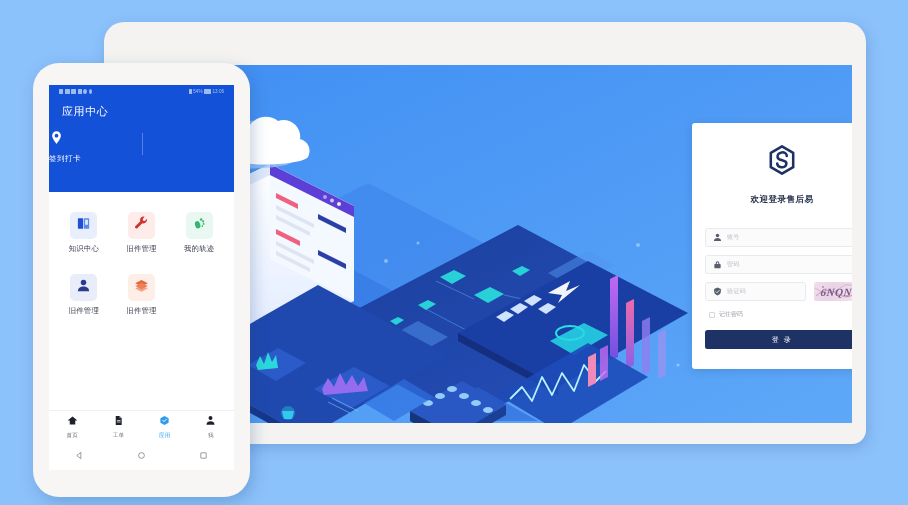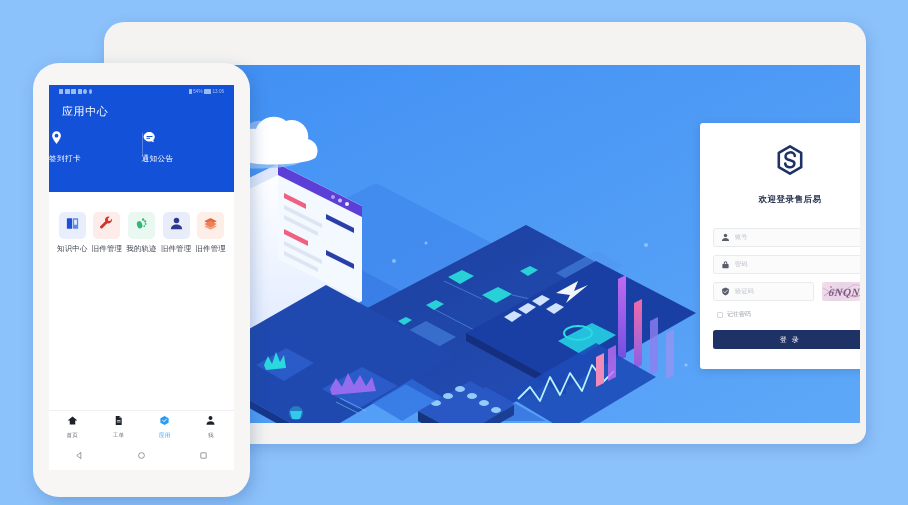--- a/index.html
+++ b/index.html
@@ -12,21 +12,21 @@
 
   
   .tablet {
     position: absolute; left: 104px; top: 22px;
     width: 762px; height: 422px;
     background: #f4f3f1;
     border-radius: 20px 20px 14px 14px;
     box-shadow: 2px 4px 14px rgba(30,70,130,.22);
   }
   .tablet-screen {
-    position: absolute; left: 22px; top: 43px;
+    position: absolute; left: 14px; top: 43px;
     width: 734px; height: 358px;
     background: #4a9cf6;
     overflow: hidden;
   }
 
   
   .illus { position: absolute; inset: 0; }
   .illus svg { position: absolute; left: 0; top: 0; }
 
   
@@ -110,22 +110,22 @@
   .quick { display: flex; margin-top: 11px; position: relative; }
   .quick-item { flex: 1; }
   .quick-item .qlabel {
     margin-top: 5px; color: #fff; font-size: 7.6px; letter-spacing: .4px;
   }
   .quick-div {
     position: absolute; left: 50%; top: 3px;
     width: 1px; height: 22px; background: rgba(255,255,255,.28);
   }
   .grid {
-    display: grid; grid-template-columns: repeat(5,1fr);
-    row-gap: 1px; padding: 20px 6px 0 6px;
+    display: grid; grid-template-columns: repeat(3,1fr);
+    row-gap: 20px; padding: 20px 6px 0 6px;
   }
   .gcell { text-align: center; }
   .gicon {
     width: 27px; height: 27px; margin: 0 auto;
     border-radius: 5px; display: flex;
     align-items: center; justify-content: center;
   }
   .glabel { margin-top: 5px; font-size: 7.4px; color: #3b414d; letter-spacing: .2px; }
   .tabbar {
     position: absolute; left: 0; bottom: 30px;
@@ -424,30 +424,20 @@
         <div class="quick-item">
           <span>
             <svg width="15" height="15" viewBox="0 0 24 24" fill="#fff">
               <path d="M12 2C8.1 2 5 5.1 5 9c0 4.6 7 13 7 13s7-8.4 7-13c0-3.9-3.1-7-7-7z"></path>
               <circle cx="12" cy="9" r="3" fill="#1351d8"></circle>
             </svg>
           </span>
           <div class="qlabel">签到打卡</div>
         </div>
 
-        <div class="quick-item">
-          <span>
-            <svg width="15" height="15" viewBox="0 0 24 24" fill="#fff">
-              <path d="M12 3C6.8 3 2.6 6.4 2.6 10.6c0 4.2 4.2 7.6 9.4 7.6 1 0 2-.1 2.9-.4l4.3 1.6-1.3-3.4c1.6-1.4 2.5-3.2 2.5-5.4C20.4 6.4 16.2 3 12 3z"></path>
-              <rect x="7" y="9.4" width="10" height="1.7" rx=".85" fill="#1351d8"></rect>
-              <rect x="7" y="12.4" width="6" height="1.7" rx=".85" fill="#1351d8"></rect>
-            </svg>
-          </span>
-          <div class="qlabel">通知公告</div>
-        </div>
       </div>
     </div>
 
     <div class="grid">
 
       <div class="gcell">
         <div class="gicon" style="background:#e8eefc">
           <span>
             <svg width="15" height="15" viewBox="0 0 24 24">
               <rect x="3" y="3.5" width="8.4" height="17" rx="1" fill="#1f4fd8"></rect>

